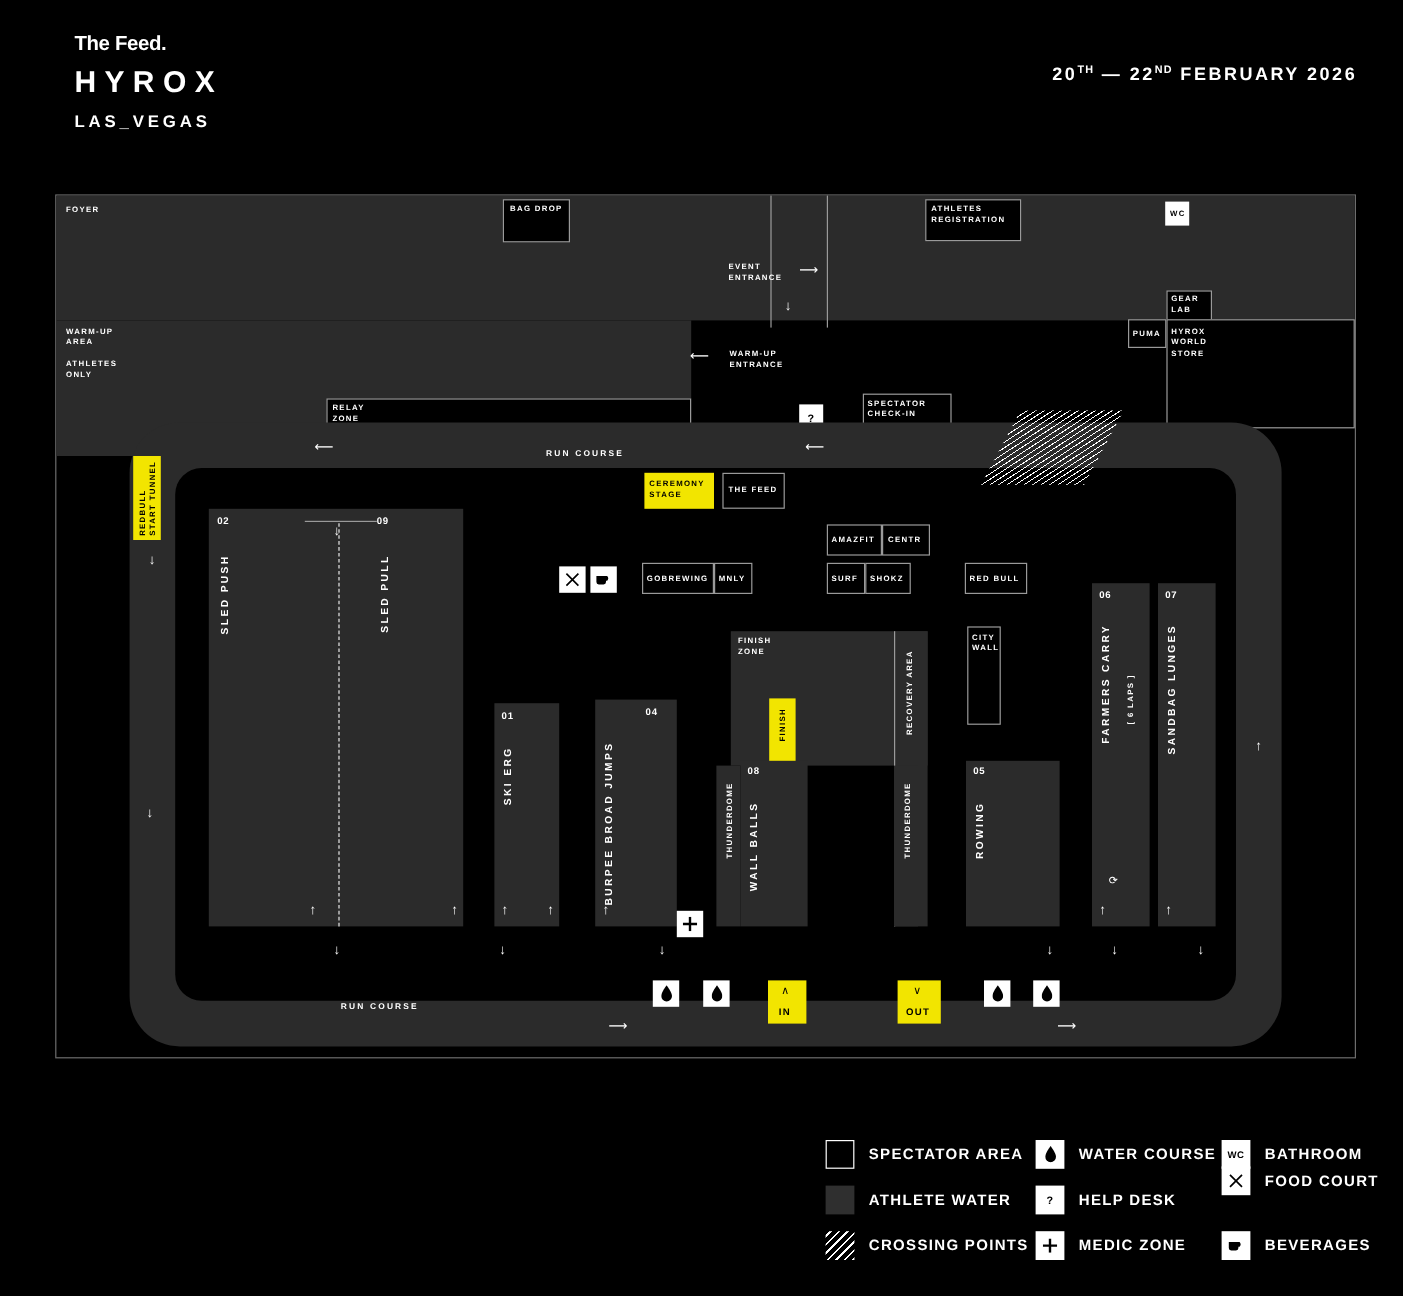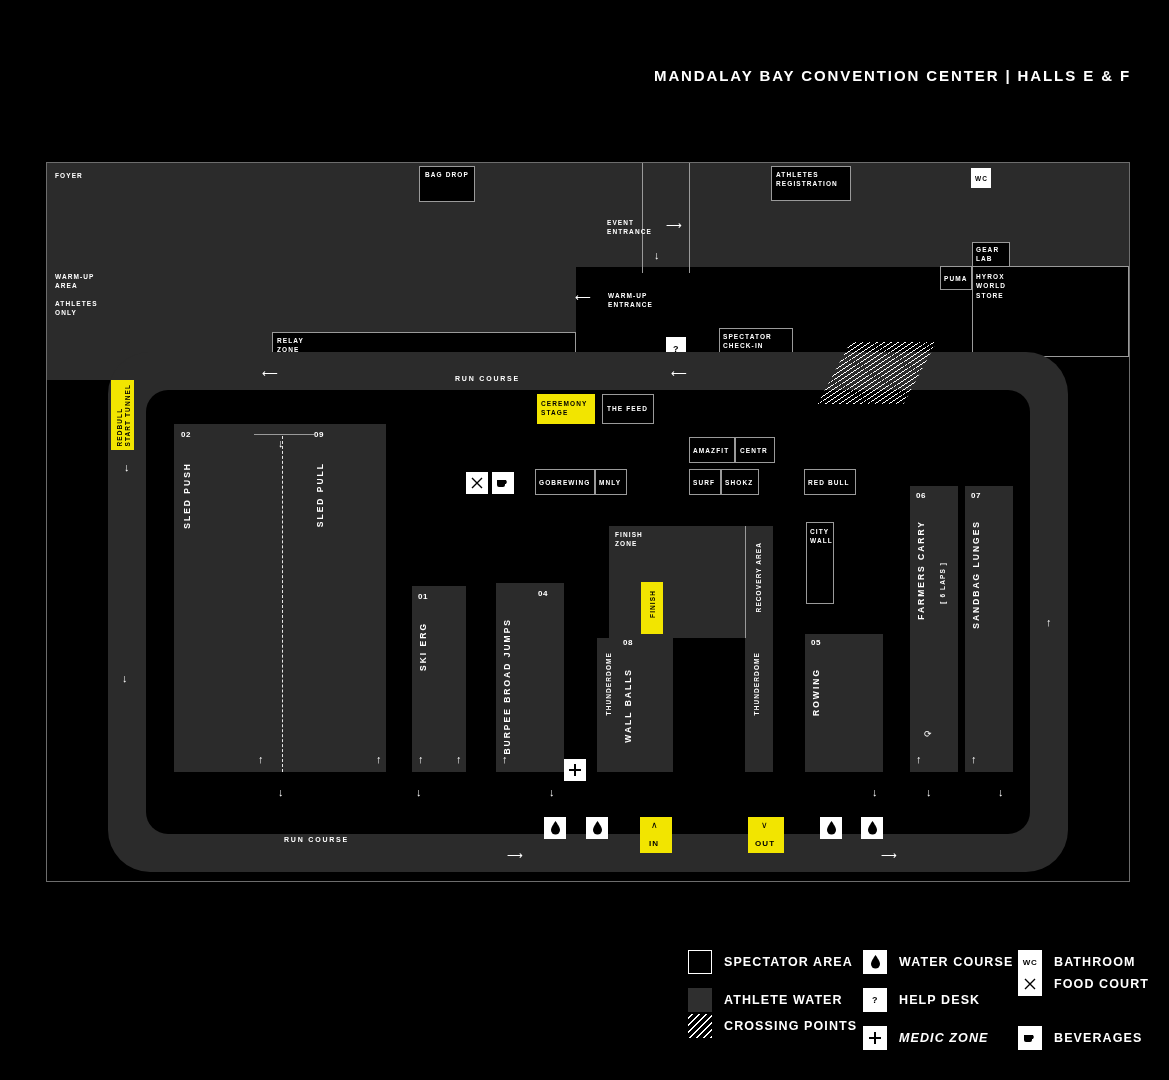--- a/index.html
+++ b/index.html
@@ -198,23 +198,28 @@
     white-space: nowrap;
     text-align: right;
   }
   .ico-svg { display:block; }
 </style>
 </head>
 <body>
 
 <div class="root">
 
+  <div class="brand">
+    <div class="brand-feed">The Feed.</div>
+    <div class="brand-hyrox">HYROX</div>
+    <div class="brand-city">LAS_VEGAS</div>
+  </div>
 
   <div class="header-right">
-    <div class="hdr-venue">MANDALAY BAY CONVENTION CENTER | HALLS E &amp; F</div>
+    <div class="hdr-dates"><span>20</span><sup>TH</sup><span> — 22</span><sup>ND</sup><span> FEBRUARY 2026</span></div>
   </div>
 
   <div class="map">
     <div class="map-outline"></div>
 
     <div class="blk grey" style="left:1px; top:1px; width:1082px; height:104px;"></div>
     <div class="lbl" style="left:9px; top:9px;">FOYER</div>
 
     <div class="blk spec" style="left:373px; top:4px; width:56px; height:36px;"></div>
     <div class="lbl" style="left:379px; top:8px;">BAG DROP</div>
@@ -413,40 +418,40 @@
     <div class="leg-item" style="left:0px; top:5px;">
       <div class="leg-swatch sw-spec"></div>
       <div class="leg-text">SPECTATOR AREA</div>
     </div>
 
     <div class="leg-item" style="left:0px; top:43px;">
       <div class="leg-swatch sw-ath"></div>
       <div class="leg-text">ATHLETE WATER</div>
     </div>
 
-    <div class="leg-item" style="left:0px; top:69px;">
+    <div class="leg-item" style="left:0px; top:81px;">
       <div class="leg-swatch sw-cross"></div>
       <div class="leg-text">CROSSING POINTS</div>
     </div>
 
     <div class="leg-item" style="left:175px; top:5px;">
       <div class="leg-swatch sw-white">
         <svg class="ico-svg" width="9" height="14" viewBox="0 0 9 14">
           <path d="M4.5 0 C4.5 0 0 6 0 9 a4.5 4.5 0 0 0 9 0 C9 6 4.5 0 4.5 0 z" fill="#000"></path>
         </svg>
       </div>
       <div class="leg-text">WATER COURSE</div>
     </div>
 
     <div class="leg-item" style="left:175px; top:43px;">
       <div class="leg-swatch sw-white">?</div>
       <div class="leg-text">HELP DESK</div>
     </div>
 
-    <div class="leg-item" style="left:175px; top:81px;font-style:italic;">
+    <div class="leg-item" style="left:175px; top:81px;">
       <div class="leg-swatch sw-white">
         <svg class="ico-svg" width="12" height="12" viewBox="0 0 12 12">
           <path d="M5 0 h2 v5 h5 v2 h-5 v5 h-2 v-5 h-5 v-2 h5 z" fill="#000"></path>
         </svg>
       </div>
       <div class="leg-text">MEDIC ZONE</div>
     </div>
 
     <div class="leg-item" style="left:330px; top:5px;">
       <div class="leg-swatch sw-white" style="font-size:8px;">WC</div>

